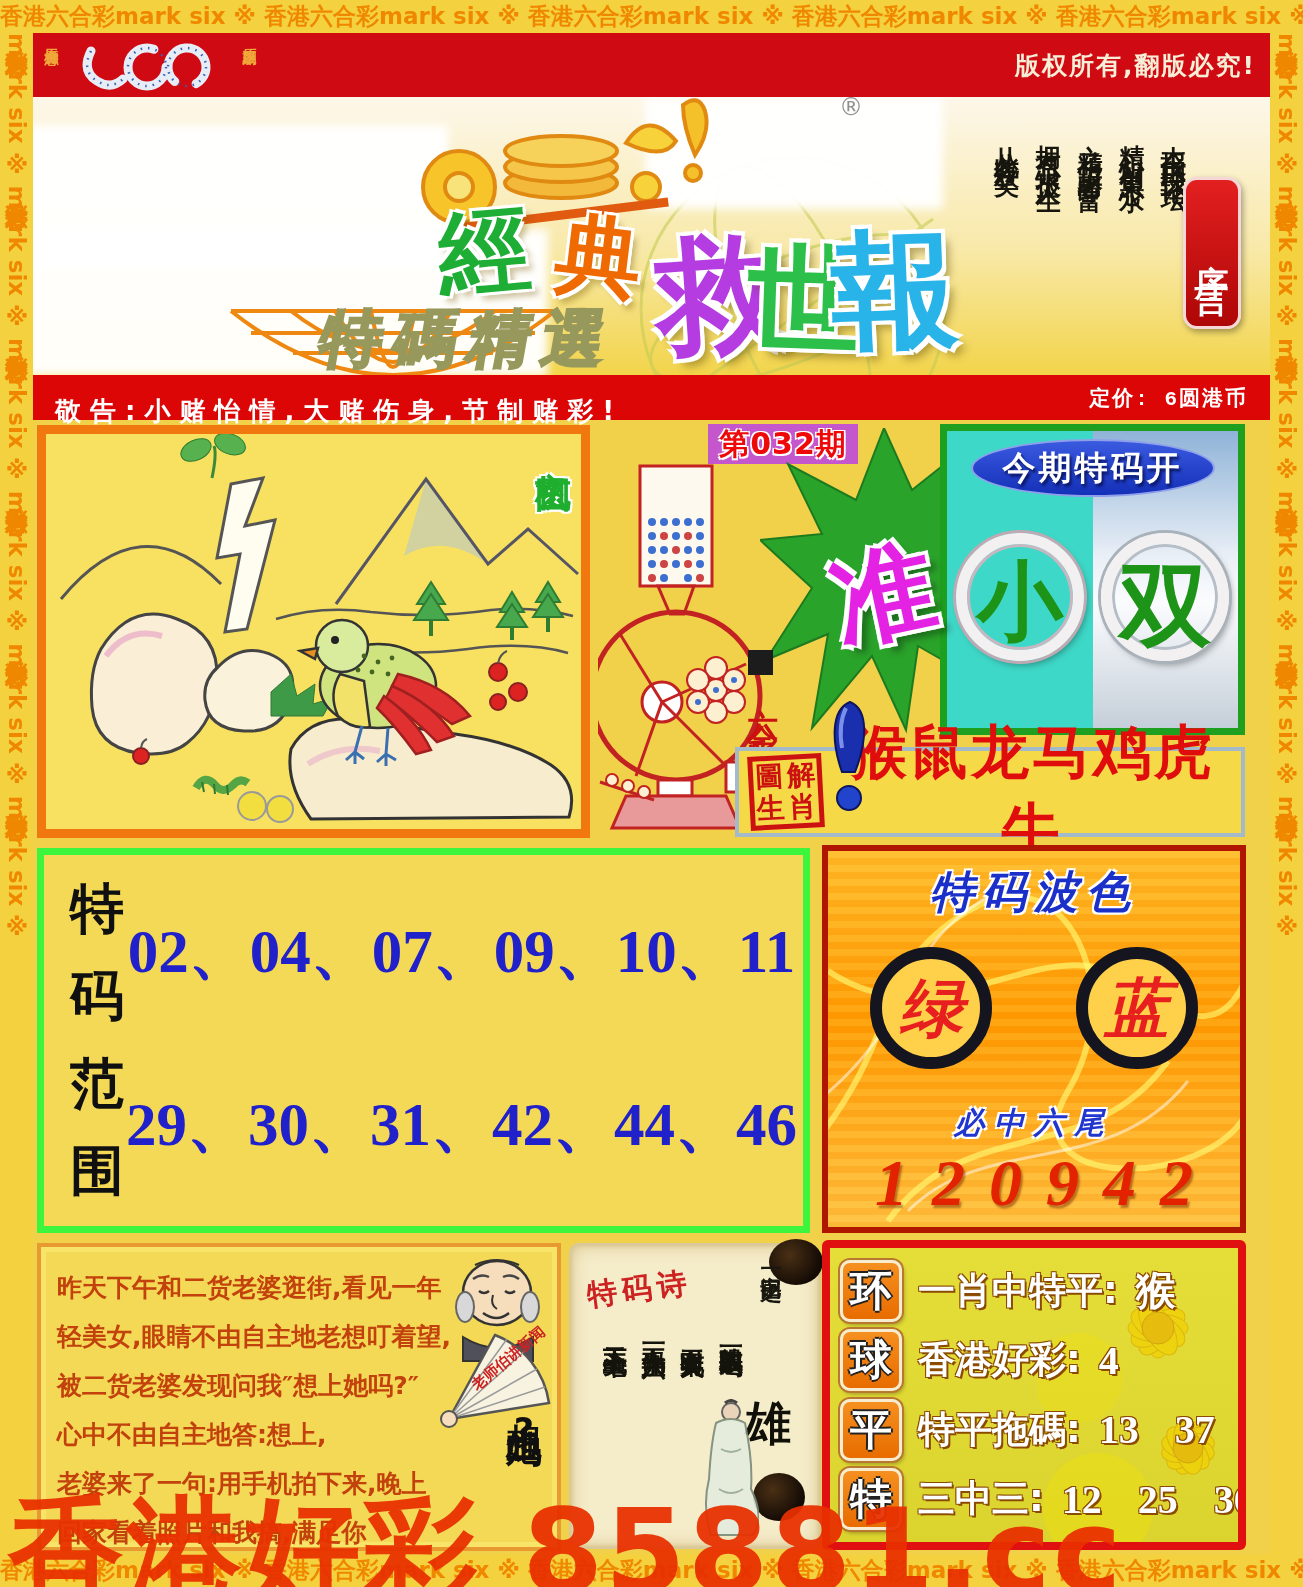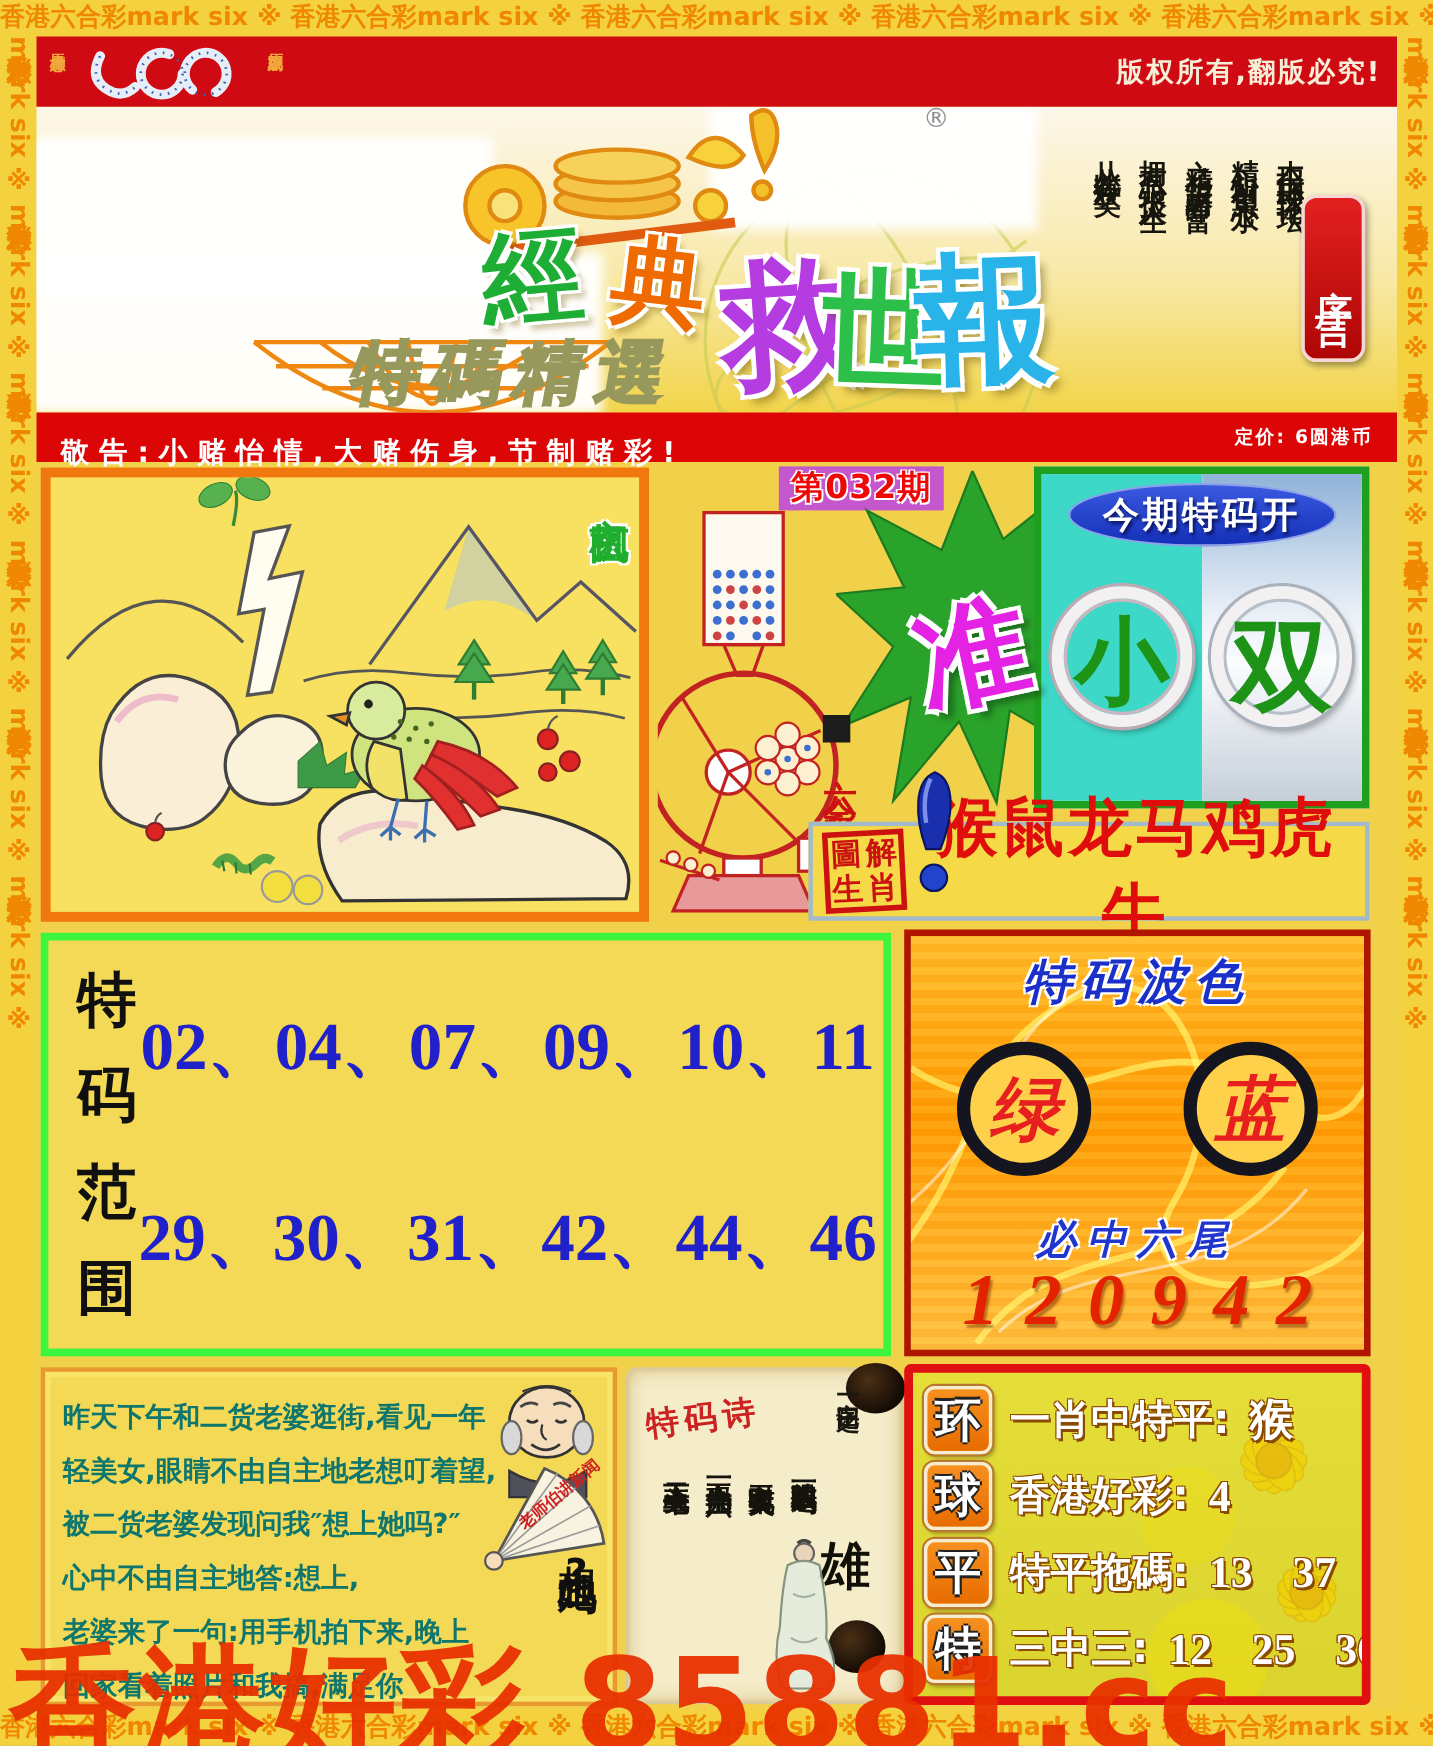--- a/index.html
+++ b/index.html
@@ -54,21 +54,21 @@
              background:linear-gradient(180deg,#e32020,#ae0606); border:3px solid #f6d6d6;
              box-shadow:2px 3px 6px rgba(0,0,0,.35); display:flex; align-items:center; justify-content:center; }
   .preface span { writing-mode:vertical-rl; text-orientation:upright; color:#fff; font-size:34px;
                   font-weight:900; letter-spacing:16px; }
 
   
   .notice { position:absolute; left:33px; top:375px; width:1237px; height:45px; background:#dd0606;
             color:#fff; display:flex; align-items:center; justify-content:space-between;
             padding:0 22px; font-weight:800; z-index:2; }
   .notice .txt { font-size:26px; letter-spacing:9px;margin-top:28px; }
-  .notice .price { font-size:17px; letter-spacing:2px; }
+  .notice .price { font-size:21px; letter-spacing:2px;font-family:Liberation Mono, monospace; }
 
   
   .mystery { position:absolute; left:37px; top:425px; width:553px; height:413px;
              border:9px solid #f0780f; background:#f8e160; }
   .mystery-label { position:absolute; right:4px; top:8px; writing-mode:vertical-rl; text-orientation:upright;
                    font-size:36px; font-weight:900; color:#1fae2e; letter-spacing:4px;
                    text-shadow:2px 2px 0 #fff,-2px -2px 0 #fff,2px -2px 0 #fff,-2px 2px 0 #fff; }
 
   
   .issue { position:absolute; left:708px; top:424px; width:150px; height:40px; background:#c557cc;
@@ -126,32 +126,32 @@
             repeating-linear-gradient(180deg, rgba(255,190,60,.28) 0 7px, rgba(250,140,0,.28) 7px 14px),
             linear-gradient(180deg,#ffc230 0%,#ff9b00 45%,#ffc94d 100%); overflow:hidden;font-style:italic; }
   .wave-deco { position:absolute; left:0; top:0; }
   .wave-title { position:absolute; width:100%; top:12px; text-align:center; font-size:44px; font-weight:900;
                 color:#1a30c8; letter-spacing:8px;
                 text-shadow:2px 2px 0 #fff,-2px -2px 0 #fff,2px -2px 0 #fff,-2px 2px 0 #fff; }
   .wave-circle { position:absolute; top:96px; width:122px; height:122px; border-radius:50%;
                  border:12px solid #15151f; background:#ffd04a; display:grid; place-items:center;
                  font-size:64px; font-weight:900; color:#e81f1f; }
   .wc-green { left:42px; } .wc-blue { right:42px; }
-  .wave-six-label { position:absolute; width:100%; top:252px; text-align:center; font-size:36px; font-weight:900;
+  .wave-six-label { position:absolute; width:100%; top:252px; text-align:center; font-size:30px; font-weight:900;
                     color:#2135cf; letter-spacing:10px;
                     text-shadow:2px 2px 0 #fff,-2px -2px 0 #fff,2px -2px 0 #fff,-2px 2px 0 #fff; }
   .wave-six { position:absolute; width:100%; bottom:6px; text-align:center; font-family:"Liberation Serif",serif;
               font-size:66px; font-weight:700; color:#e32200; letter-spacing:24px; text-indent:24px;
               text-shadow:2px 3px 2px rgba(120,40,0,.5); }
 
   
   .joke { position:absolute; left:37px; top:1243px; width:524px; height:308px; background:#f3d955;
           border:4px solid #e89a30; box-shadow:inset 0 0 0 5px #f8e468; }
   .joke-lines { position:absolute; left:16px; top:16px; }
-  .joke-line { font-size:25px; font-weight:700; color:#0f766e; line-height:49px; white-space:nowrap; }
+  .joke-line { font-size:25px; font-weight:700; color:#c2410c; line-height:49px; white-space:nowrap; }
   .oldman { position:absolute; right:2px; top:4px; }
   .aside-v { position:absolute; right:10px; top:148px; writing-mode:vertical-rl; text-orientation:upright;
              font-size:35px; font-weight:900; color:#101010; letter-spacing:4px; }
 
   
   .scroll { position:absolute; left:569px; top:1243px; width:252px; height:306px; background:#f5ecca;
             border:2px solid #d9c89b; border-radius:10px 14px 10px 14px;
             box-shadow:inset 0 0 18px #d8c388, inset 0 0 4px #c9b478; }
   .blob { position:absolute; border-radius:50%;
           background:radial-gradient(circle at 38% 35%, #4a3015, #140b05 70%); }

